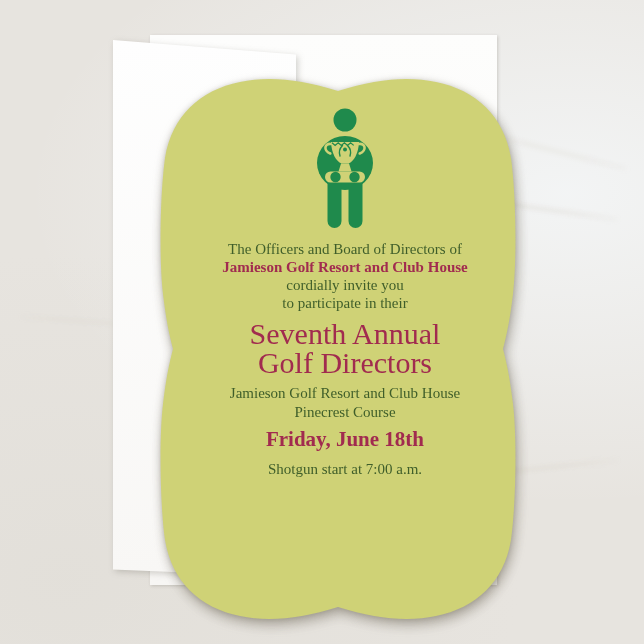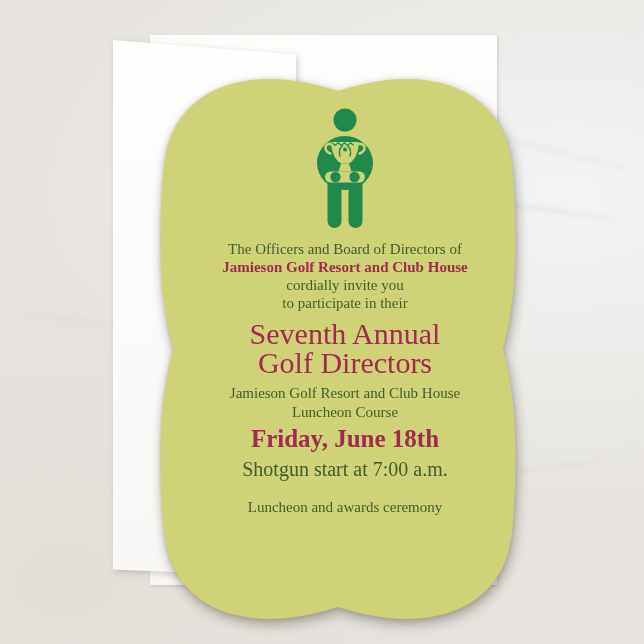--- a/index.html
+++ b/index.html
@@ -36,22 +36,22 @@
   .card-text{
     position:absolute;left:167px;top:240px;width:356px;text-align:center;
     color:var(--text-green,#3f5e2a);
   }
   .card-text p{margin:0;}
   .intro{font-size:15px;line-height:18px;}
   .host-name{font-size:15px;line-height:18px;font-weight:bold;color:var(--text-red,#a12b4f);}
   .title{font-size:30px;line-height:29px;font-weight:normal;color:var(--text-red,#a12b4f);margin-top:7px !important;}
   .venue{font-size:15px;line-height:19px;margin-top:7px !important;}
   .venue-cont{font-size:15px;line-height:19px;}
-  .date-line{font-size:25px;line-height:24px;font-weight:bold;color:var(--text-red,#a12b4f);margin-top:5px !important;}
-  .start-info{font-size:20px;line-height:18px;margin-top:9px !important;}
+  .date-line{font-size:21px;line-height:24px;font-weight:bold;color:var(--text-red,#a12b4f);margin-top:5px !important;}
+  .start-info{font-size:15px;line-height:18px;margin-top:9px !important;}
   .closing{font-size:15px;line-height:19px;margin-top:20px !important;}
 </style>
 </head>
 <body>
 
 <div class="scene">
   <div class="vein v1"></div>
   <div class="vein v2"></div>
   <div class="vein v3"></div>
   <div class="vein v4"></div>
@@ -111,21 +111,20 @@
   <div class="card-text">
     <p class="intro">The Officers and Board of Directors of</p>
     <p class="host-name">Jamieson Golf Resort and Club House</p>
     <p class="intro">cordially invite you</p>
     <p class="intro">to participate in their</p>
 
     <p class="title">Seventh Annual</p>
     <p class="title" style="margin-top:0 !important">Golf Directors</p>
 
     <p class="venue">Jamieson Golf Resort and Club House</p>
-    <p class="venue-cont">Luncheon Course</p>
+    <p class="venue-cont">Pinecrest Course</p>
 
     <p class="date-line">Friday, June 18th</p>
 
     <p class="start-info">Shotgun start at 7:00 a.m.</p>
 
-    <p class="closing">Luncheon and awards ceremony</p>
   </div>
 </div>
 
 </body></html>

